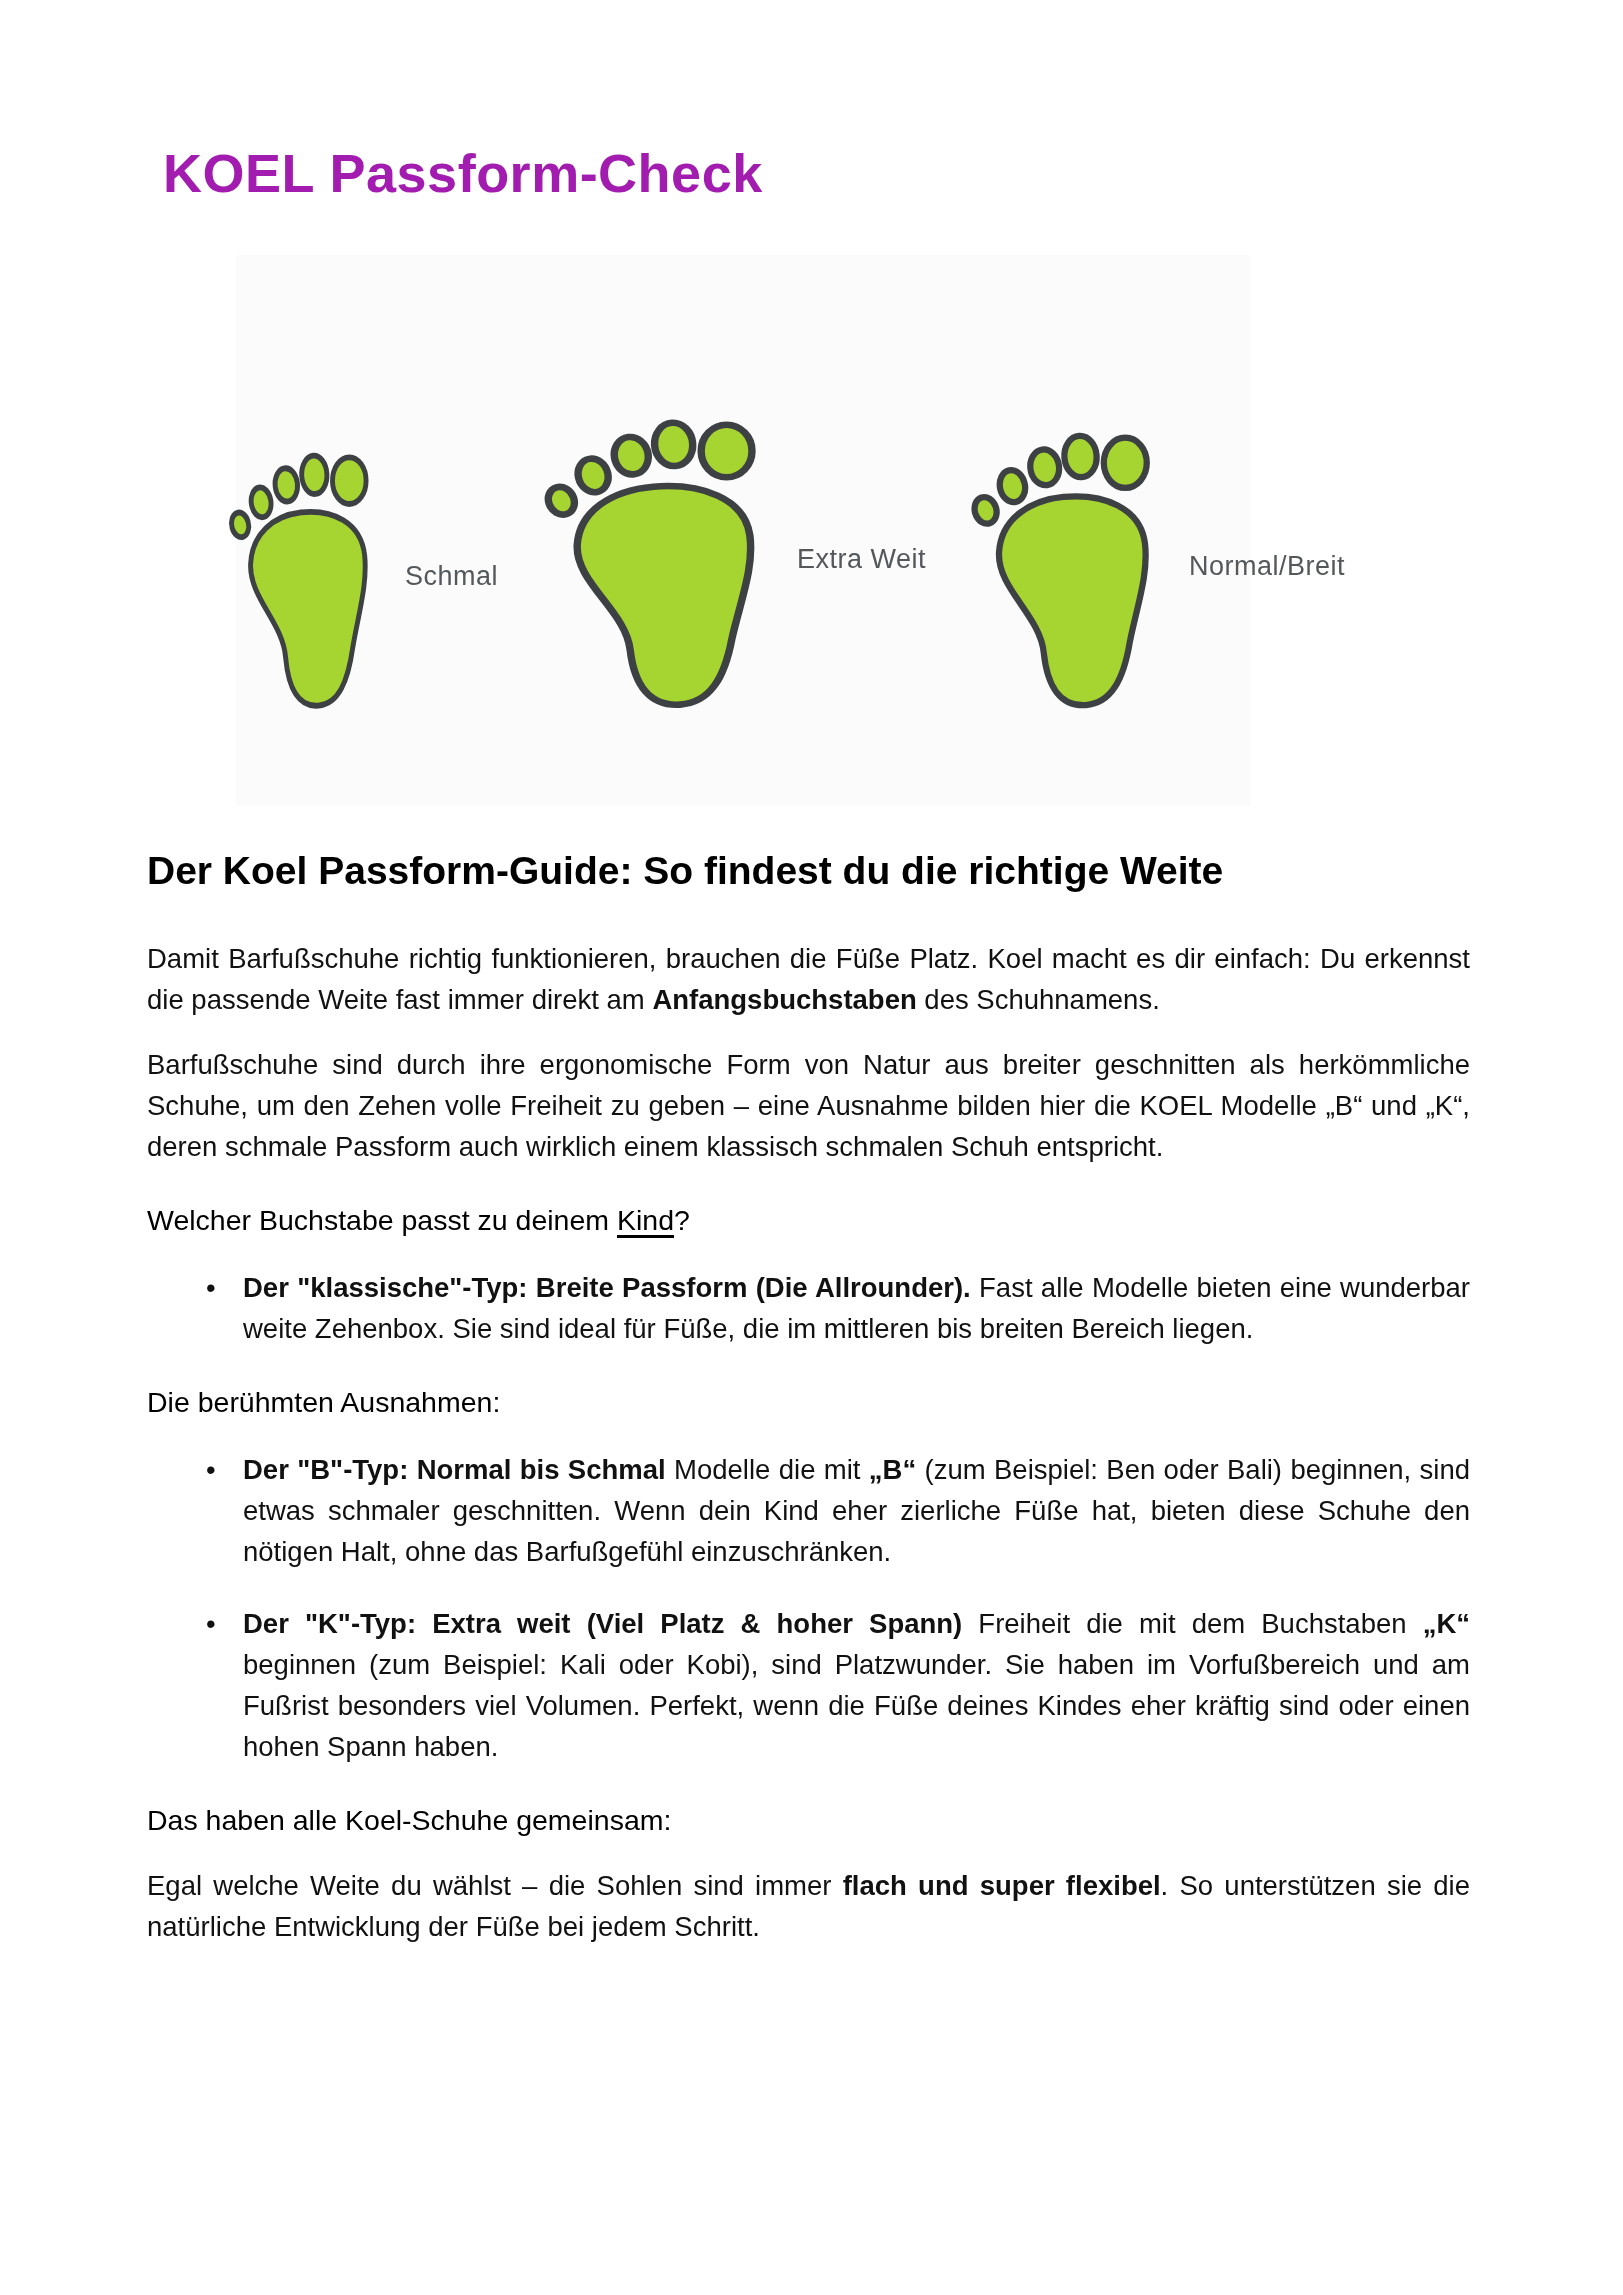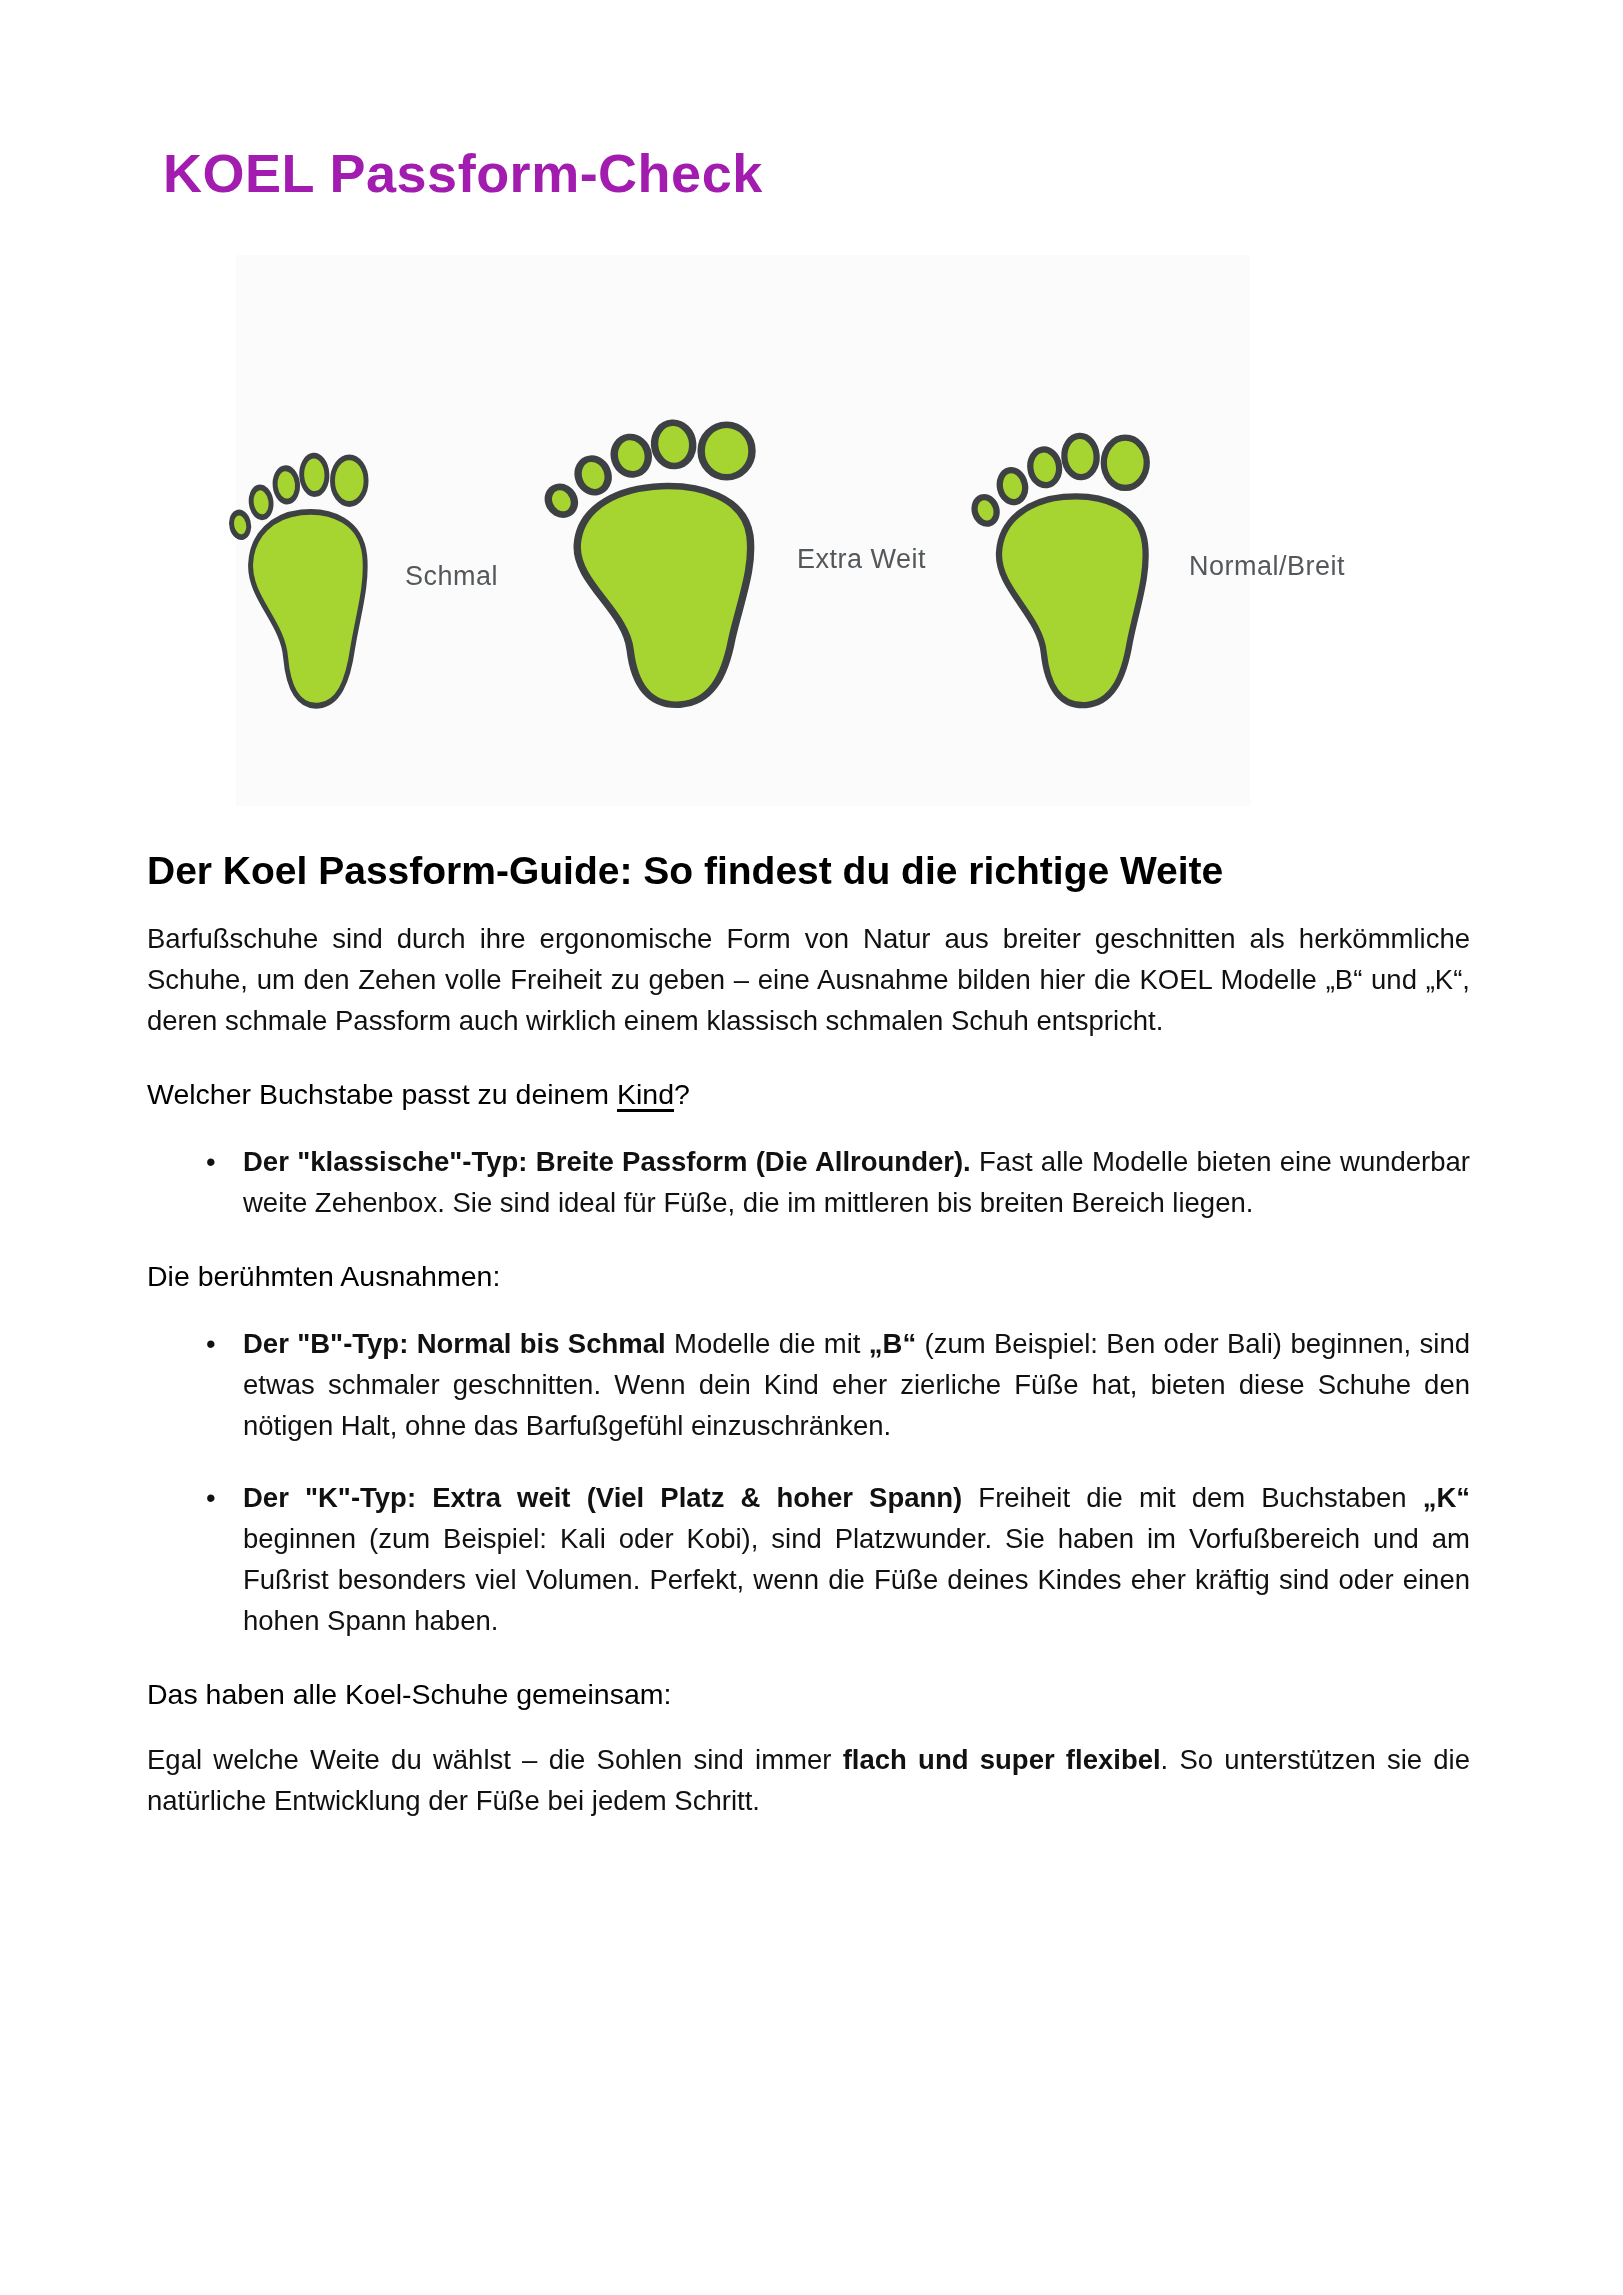--- a/index.html
+++ b/index.html
@@ -140,20 +140,21 @@
       <div class="foot-col">
         <svg class="foot-svg" width="197" height="296" viewBox="0 0 220 330" preserveAspectRatio="none">
           <use href="#foot-shape"></use>
         </svg>
         <figcaption class="foot-caption">Normal/Breit</figcaption>
       </div>
     </figure>
 
     <h2 class="guide-heading">Der Koel Passform-Guide: So findest du die richtige Weite</h2>
 
+    <p class="body-p first-p"><span>Damit Barfußschuhe richtig funktionieren, brauchen die Füße Platz. Koel macht es dir einfach: Du erkennst die passende Weite fast immer direkt am </span><strong>Anfangsbuchstaben</strong><span> des Schuhnamens.</span></p>
 
     <p class="body-p"><span>Barfußschuhe sind durch ihre ergonomische Form von Natur aus breiter geschnitten als herkömmliche Schuhe, um den Zehen volle Freiheit zu geben – eine Ausnahme bilden hier die KOEL Modelle „B“ und „K“, deren schmale Passform auch wirklich einem klassisch schmalen Schuh entspricht.</span></p>
 
     <h3 class="sub-heading"><span>Welcher Buchstabe passt zu deinem </span><span class="u">Kind</span><span>?</span></h3>
 
     <ul class="bullets">
       <li><strong>Der "klassische"-Typ: Breite Passform (Die Allrounder).</strong><span> Fast alle Modelle bieten eine wunderbar weite Zehenbox. Sie sind ideal für Füße, die im mittleren bis breiten Bereich liegen.</span></li>
     </ul>
 
     <h3 class="sub-heading">Die berühmten Ausnahmen:</h3>

